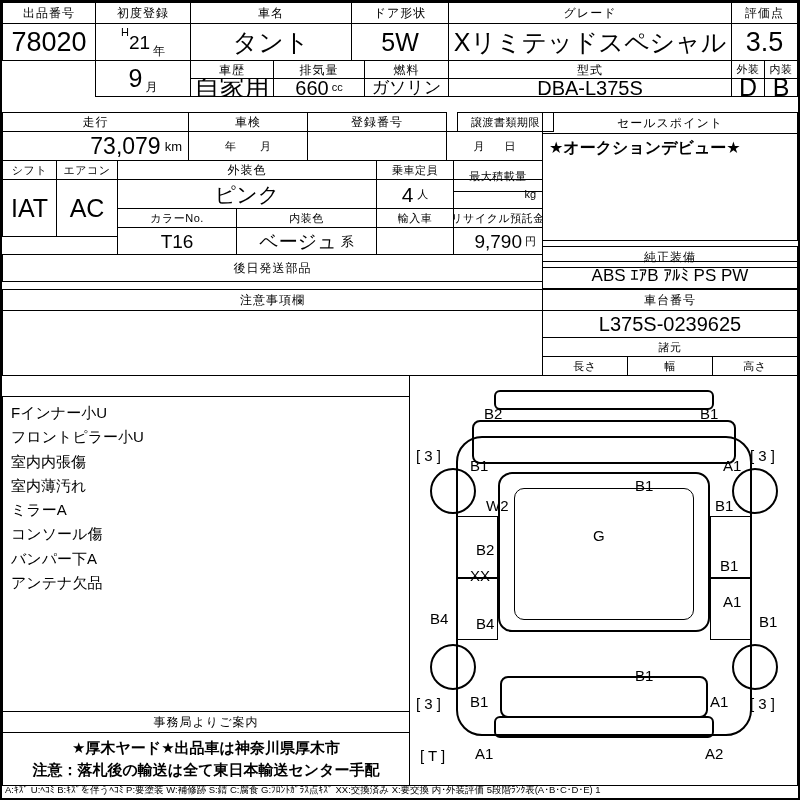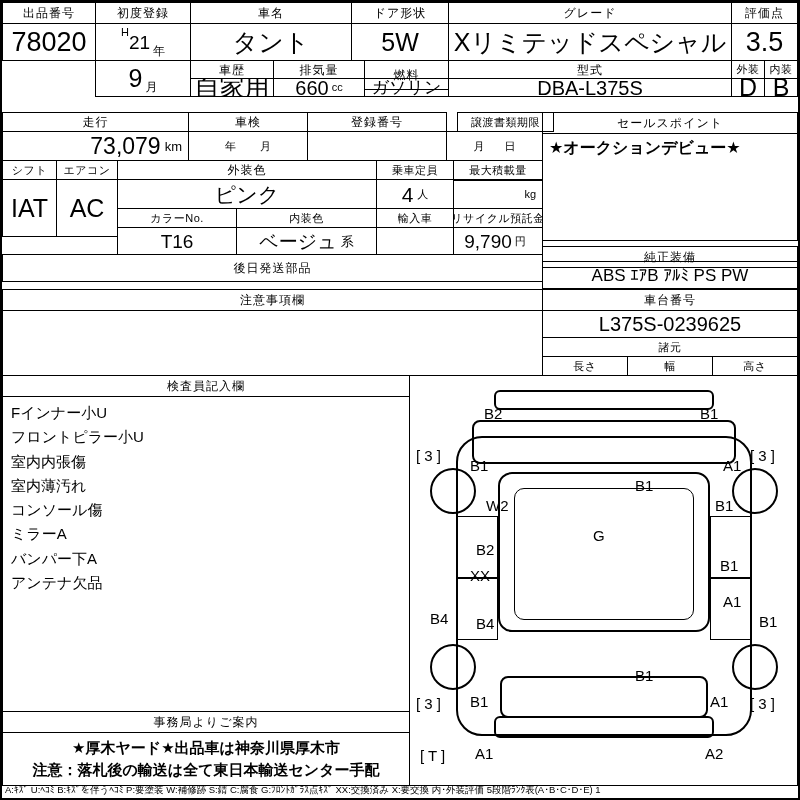--- a/index.html
+++ b/index.html
@@ -87,21 +87,21 @@
 
   <div class="cell lbl" style="left:188px;top:58px;width:84px;height:19px;">車歴</div>
   <div class="cell val-lg" style="left:188px;top:76px;width:84px;height:19px;">自家用</div>
 
   <div class="cell lbl" style="left:271px;top:58px;width:92px;height:19px;">排気量</div>
   <div class="cell" style="left:271px;top:76px;width:92px;height:19px;">
     <span style="font-size:20px;">660</span>
     <span style="font-size:11px;margin-left:3px;">cc</span>
   </div>
 
-  <div class="cell lbl" style="left:362px;top:58px;width:85px;height:30px;">燃料</div>
+  <div class="cell lbl" style="left:362px;top:58px;width:85px;height:19px;">燃料</div>
   <div class="cell" style="left:362px;top:76px;width:85px;height:19px;font-size:17px;">ガソリン</div>
 
   <div class="cell lbl" style="left:446px;top:58px;width:284px;height:19px;">型式</div>
   <div class="cell" style="left:446px;top:76px;width:284px;height:19px;font-size:20px;">DBA-L375S</div>
 
   <div class="cell lbl-sm" style="left:729px;top:58px;width:34px;height:19px;">外装</div>
   <div class="cell lbl-sm" style="left:762px;top:58px;width:34px;height:19px;">内装</div>
   <div class="cell val-lg" style="left:729px;top:76px;width:34px;height:19px;">D</div>
   <div class="cell val-lg" style="left:762px;top:76px;width:34px;height:19px;">B</div>
 
@@ -123,21 +123,21 @@
   <div class="cell lbl-sm" style="left:444px;top:110px;width:97px;height:20px;margin-left:11px;">譲渡書類期限</div>
   <div class="cell" style="left:444px;top:129px;width:97px;height:30px;font-size:11px;">
     <span style="margin-right:20px;">月</span>
     <span>日</span>
   </div>
 
   <div class="cell lbl-sm" style="left:0;top:158px;width:55px;height:20px;">シフト</div>
   <div class="cell lbl-sm" style="left:54px;top:158px;width:62px;height:20px;">エアコン</div>
   <div class="cell lbl" style="left:115px;top:158px;width:260px;height:20px;">外装色</div>
   <div class="cell lbl-sm" style="left:374px;top:158px;width:78px;height:20px;">乗車定員</div>
-  <div class="cell lbl-sm" style="left:451px;top:158px;width:90px;height:21px;">最大積載量</div>
+  <div class="cell lbl-sm" style="left:451px;top:158px;width:90px;height:32px;">最大積載量</div>
 
   <div class="cell val-lg" style="left:0;top:177px;width:55px;height:58px;border-bottom:1px solid #000;">IAT</div>
   <div class="cell val-lg" style="left:54px;top:177px;width:62px;height:58px;">AC</div>
 
   <div class="cell" style="left:115px;top:177px;width:260px;height:30px;font-size:21px;">ピンク</div>
   <div class="cell" style="left:374px;top:177px;width:78px;height:30px;">
     <span style="font-size:21px;">4</span>
     <span style="font-size:11px;margin-left:4px;">人</span>
   </div>
   <div class="cell right" style="left:451px;top:177px;width:90px;height:30px;">
@@ -148,21 +148,21 @@
   <div class="cell lbl-sm" style="left:234px;top:206px;width:141px;height:20px;">内装色</div>
   <div class="cell lbl-sm" style="left:374px;top:206px;width:78px;height:20px;">輸入車</div>
   <div class="cell lbl-sm" style="left:451px;top:206px;width:90px;height:20px;">リサイクル預託金</div>
 
   <div class="cell" style="left:115px;top:225px;width:120px;height:28px;font-size:19px;">T16</div>
   <div class="cell" style="left:234px;top:225px;width:141px;height:28px;">
     <span style="font-size:19px;">ベージュ</span>
     <span style="font-size:13px;margin-left:4px;">系</span>
   </div>
   <div class="cell" style="left:374px;top:225px;width:78px;height:28px;"></div>
-  <div class="cell right" style="left:451px;top:225px;width:90px;height:28px;justify-content:center;">
+  <div class="cell right" style="left:451px;top:225px;width:90px;height:28px;">
     <span style="font-size:19px;">9,790</span>
     <span style="font-size:11px;margin-left:3px;">円</span>
   </div>
 
   <div class="cell lbl" style="left:0;top:252px;width:541px;height:28px;">後日発送部品</div>
 
   <div class="cell lbl" style="left:0;top:287px;width:541px;height:22px;">注意事項欄</div>
   <div class="cell" style="left:0;top:308px;width:541px;height:66px;"></div>
 
   <div class="cell lbl" style="left:540px;top:110px;width:256px;height:22px;">セールスポイント</div>
@@ -172,29 +172,28 @@
   <div class="cell" style="left:540px;top:259px;width:256px;height:28px;font-size:17px;">ABS ｴｱB ｱﾙﾐ PS PW</div>
 
   <div class="cell lbl" style="left:540px;top:287px;width:256px;height:22px;">車台番号</div>
   <div class="cell" style="left:540px;top:308px;width:256px;height:28px;font-size:20px;">L375S-0239625</div>
 
   <div class="cell lbl-sm" style="left:540px;top:335px;width:256px;height:20px;">諸元</div>
   <div class="cell lbl-sm" style="left:540px;top:354px;width:86px;height:20px;">長さ</div>
   <div class="cell lbl-sm" style="left:625px;top:354px;width:86px;height:20px;">幅</div>
   <div class="cell lbl-sm" style="left:710px;top:354px;width:86px;height:20px;">高さ</div>
 
-  <div class="cell lbl" style="left:0;top:373px;width:408px;height:22px;">検査員記入欄</div>
   <div class="cell" style="left:0;top:394px;width:408px;height:316px;align-items:flex-start;justify-content:flex-start;">
     <div class="insp-list">
       <div>Fインナー小U</div>
       <div>フロントピラー小U</div>
       <div>室内内張傷</div>
       <div>室内薄汚れ</div>
+      <div>ミラーA</div>
       <div>コンソール傷</div>
-      <div>ミラーA</div>
       <div>バンパー下A</div>
       <div>アンテナ欠品</div>
     </div>
   </div>
 
   <div class="cell lbl" style="left:0;top:709px;width:408px;height:22px;">事務局よりご案内</div>
   <div class="cell" style="left:0;top:730px;width:408px;height:54px;flex-direction:column;">
     <div class="notice">★厚木ヤード★出品車は神奈川県厚木市</div>
     <div class="notice">注意：落札後の輸送は全て東日本輸送センター手配</div>
   </div>

